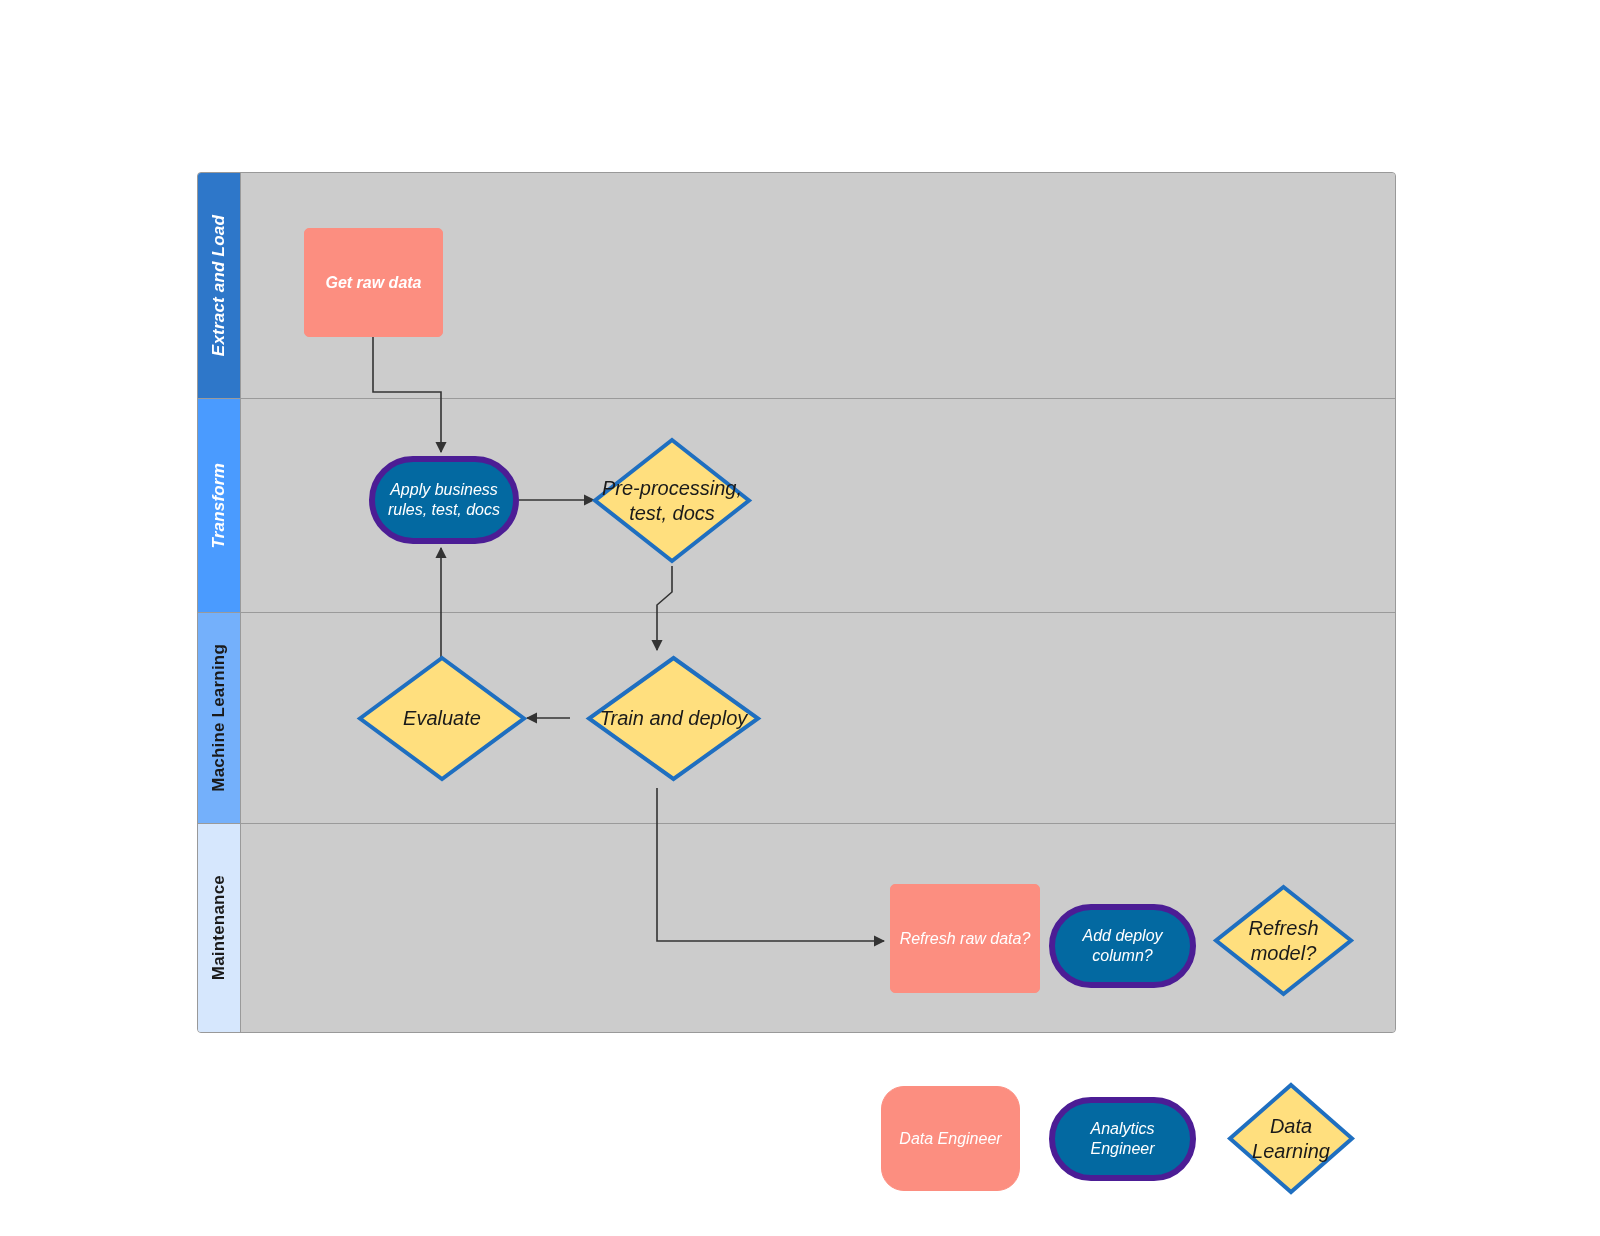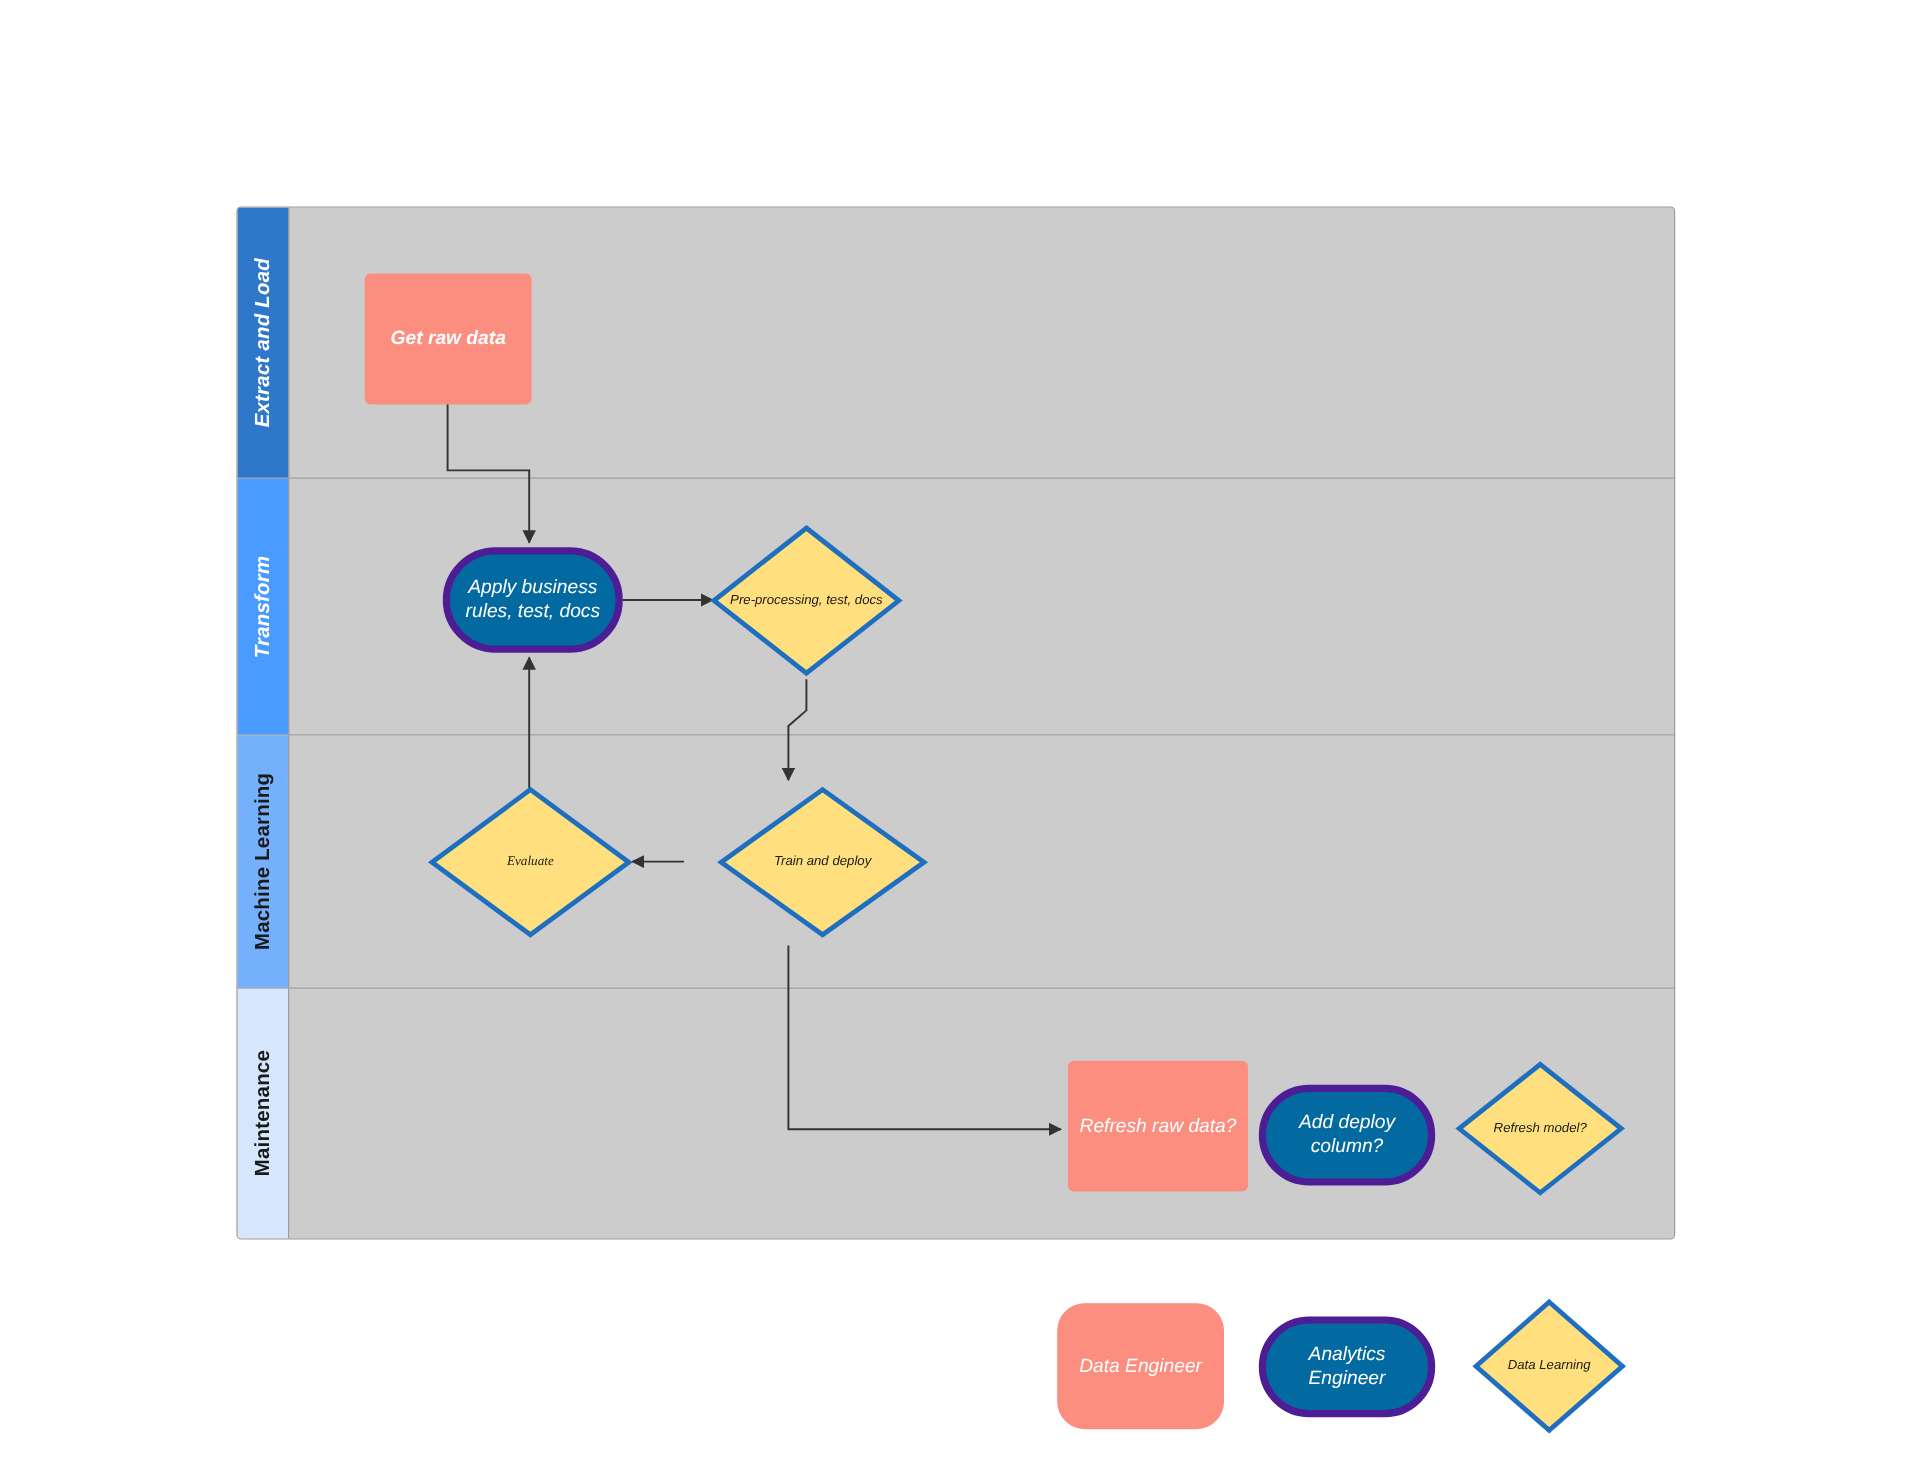--- a/index.html
+++ b/index.html
@@ -108,21 +108,21 @@
   }
   .diamond-label {
     position: absolute;
     left: 0; top: 0;
     width: 100%;
     height: 100%;
     display: flex;
     align-items: center;
     justify-content: center;
     text-align: center;
-    font-size: 11px;
+    font-size: 20px;
     font-style: italic;
     line-height: 1.25;
     color: #1a1a1a;
     padding: 0 6px;
     box-sizing: border-box;
   }
 
   
   .legend-item { position: absolute; }
 </style>
@@ -186,28 +186,28 @@
     <span>Apply business rules, test, docs</span>
   </div>
 
   <div class="diamond-wrap" style="left:592px; top:437px; width:160px; height:127px;">
     <svg width="160" height="127" viewBox="0 0 160 127" xmlns="http://www.w3.org/2000/svg">
       <polygon points="80,3 157,63.5 80,124 3,63.5" fill="#ffdf7e" stroke="#1f6fc0" stroke-width="4"></polygon>
     </svg>
     <div class="diamond-label">Pre-processing, test, docs</div>
   </div>
 
-  <div class="diamond-wrap" style="left:357px; top:655px; width:170px; height:127px;font-family:Liberation Serif, serif;">
+  <div class="diamond-wrap" style="left:357px; top:655px; width:170px; height:127px;">
     <svg width="170" height="127" viewBox="0 0 170 127" xmlns="http://www.w3.org/2000/svg">
       <polygon points="85,3 167,63.5 85,124 3,63.5" fill="#ffdf7e" stroke="#1f6fc0" stroke-width="4"></polygon>
     </svg>
     <div class="diamond-label">Evaluate</div>
   </div>
 
-  <div class="diamond-wrap" style="left:598px; top:655px; width:175px; height:127px;">
+  <div class="diamond-wrap" style="left:586px; top:655px; width:175px; height:127px;">
     <svg width="175" height="127" viewBox="0 0 175 127" xmlns="http://www.w3.org/2000/svg">
       <polygon points="87.5,3 172,63.5 87.5,124 3,63.5" fill="#ffdf7e" stroke="#1f6fc0" stroke-width="4"></polygon>
     </svg>
     <div class="diamond-label">Train and deploy</div>
   </div>
 
   <div class="node shape-rect" style="left:890px; top:884px; width:150px; height:109px;">
     <span>Refresh raw data?</span>
   </div>
 

